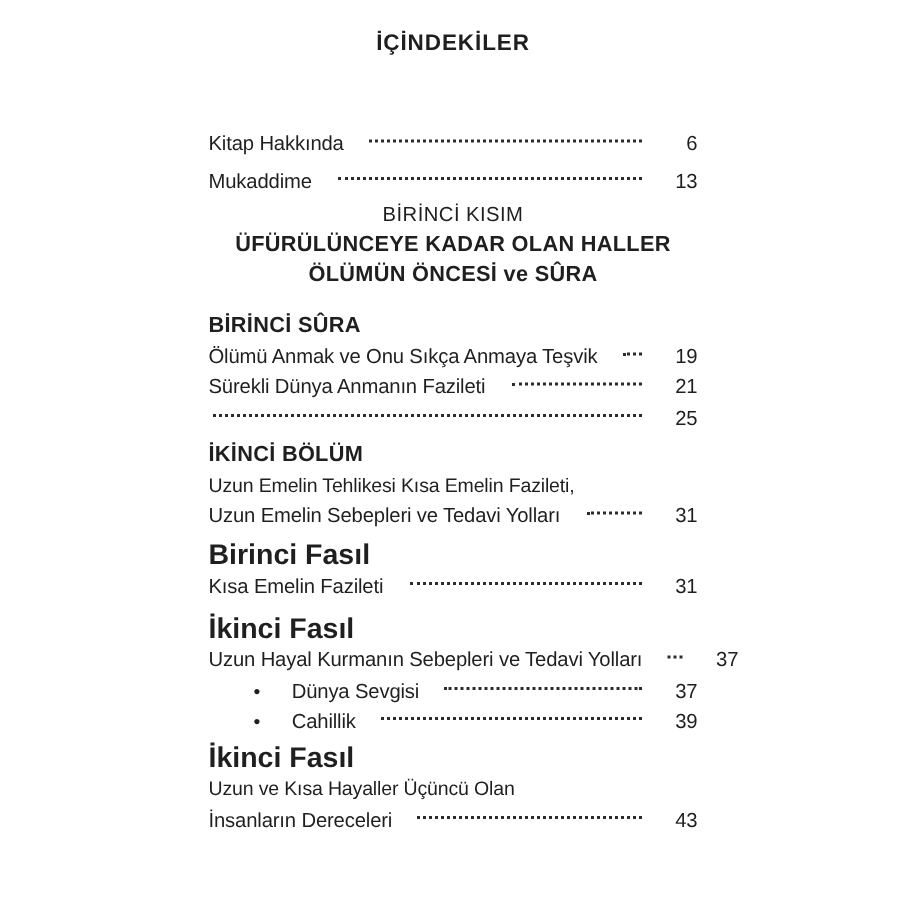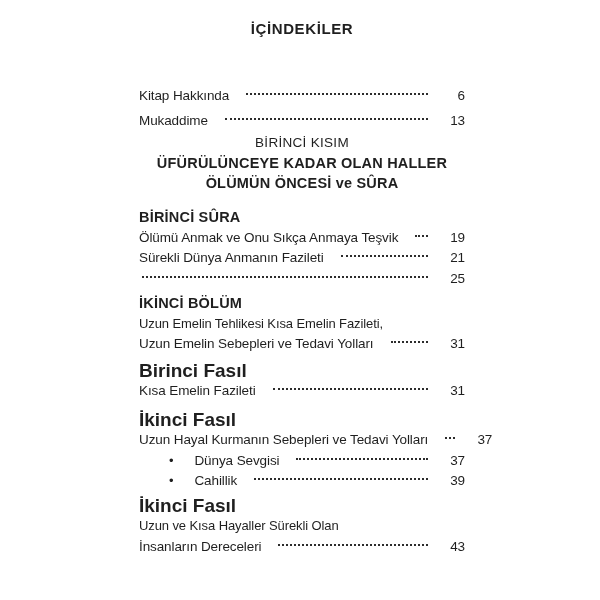--- a/index.html
+++ b/index.html
@@ -168,21 +168,21 @@
       <div class="row bullet-row">
         <span class="bullet-glyph">•</span>
         <span class="lbl">Cahillik</span>
         <span class="leader"></span>
         <span class="pg">39</span>
       </div>
     </div>
 
     <div>
       <div class="fasil-heading mt-4">İkinci Fasıl</div>
-      <div class="intro-line">Uzun ve Kısa Hayaller Sürekli Olan</div>
+      <div class="intro-line">Uzun ve Kısa Hayaller Üçüncü Olan</div>
       <div class="row">
         <span class="lbl">İnsanların Dereceleri</span>
         <span class="leader"></span>
         <span class="pg">43</span>
       </div>
     </div>
   </div>
 
 </div>
 

